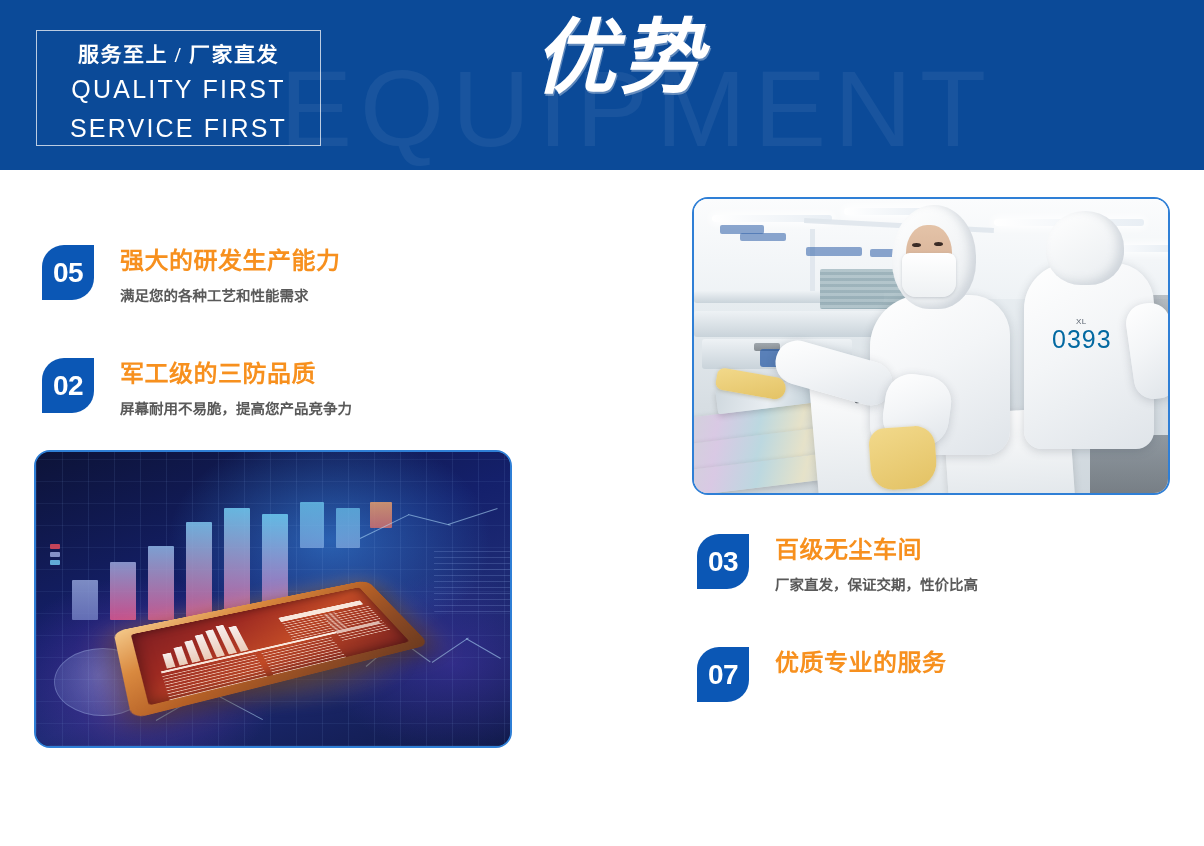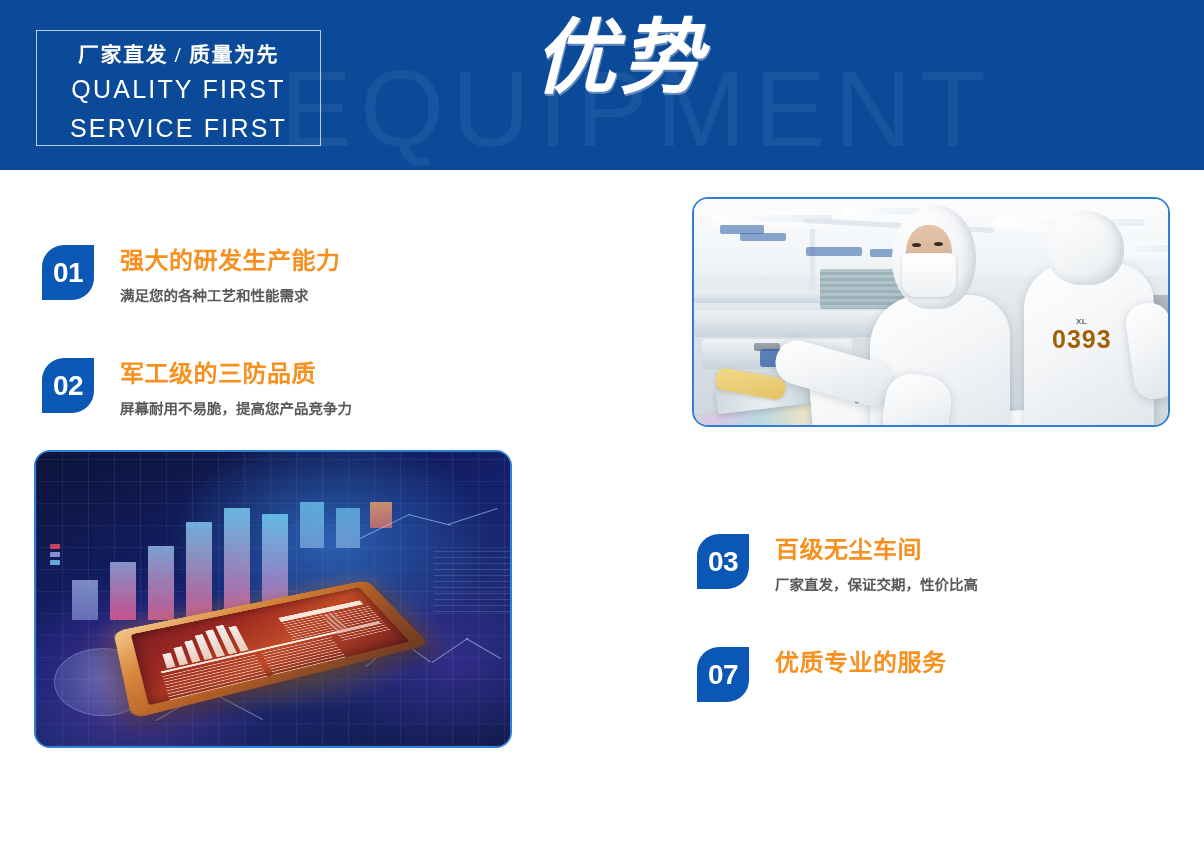--- a/index.html
+++ b/index.html
@@ -163,25 +163,24 @@
     border-radius: 14px;
     overflow: hidden;
     box-sizing: border-box;
   }
 
   
   #photo-cleanroom {
     left: 692px;
     top: 197px;
     width: 478px;
-    height: 230px;
+    height: 298px;
     border: 2px solid #2f7fd6;
     border-radius: 16px;
     background: #e9eef2;
-    font-weight: bold;
   }
   .cr-scene { position: absolute; inset: 0; overflow: hidden; }
   .cr-bg {
     position: absolute; inset: 0;
     background:
       linear-gradient(180deg, #f4f7f9 0%, #e4eaee 42%, #d7dee3 70%, #cfd7dd 100%);
   }
   .cr-ceil {
     position: absolute; left: 0; top: 0; width: 100%; height: 34%;
     background: linear-gradient(180deg,#fbfcfd 0%, #eef2f5 100%);
@@ -251,21 +250,21 @@
     background: linear-gradient(180deg,#ffffff,#eef1f3);
     box-shadow: 0 1px 3px rgba(120,130,140,.35);
   }
   .cr-glove {
     position: absolute;
     background: linear-gradient(160deg,#f2d98b,#e3c264);
     box-shadow: 0 1px 4px rgba(120,100,40,.3);
   }
   .cr-id {
     position: absolute;
-    color: #a16207;
+    color: #0369a1;
     font-size: 25px;
     font-family: "Liberation Sans", "DejaVu Sans", sans-serif;
     letter-spacing: 1px;
   }
   .cr-id-small {
     position: absolute;
     color: #5a6470;
     font-size: 8px;
     letter-spacing: .5px;
   }
@@ -358,32 +357,32 @@
   }
 </style>
 </head>
 <body>
 
 <div class="header-band">
 
   <div class="header-watermark">EQUIPMENT</div>
 
   <div class="slogan-box">
-    <div class="slogan-cn">厂家直发 / 质量为先</div>
+    <div class="slogan-cn">服务至上 / 厂家直发</div>
     <div class="slogan-en">QUALITY FIRST</div>
     <div class="slogan-en">SERVICE FIRST</div>
   </div>
 
   <div class="title-block">
     <div class="title-cn">优势</div>
   </div>
 </div>
 
 <div class="feature" id="feature-1">
-  <div class="badge">01</div>
+  <div class="badge">05</div>
   <div class="feature-text">
     <div class="feature-title">强大的研发生产能力</div>
     <div class="feature-sub">满足您的各种工艺和性能需求</div>
   </div>
 </div>
 
 <div class="feature" id="feature-2">
   <div class="badge">02</div>
   <div class="feature-text">
     <div class="feature-title">军工级的三防品质</div>

